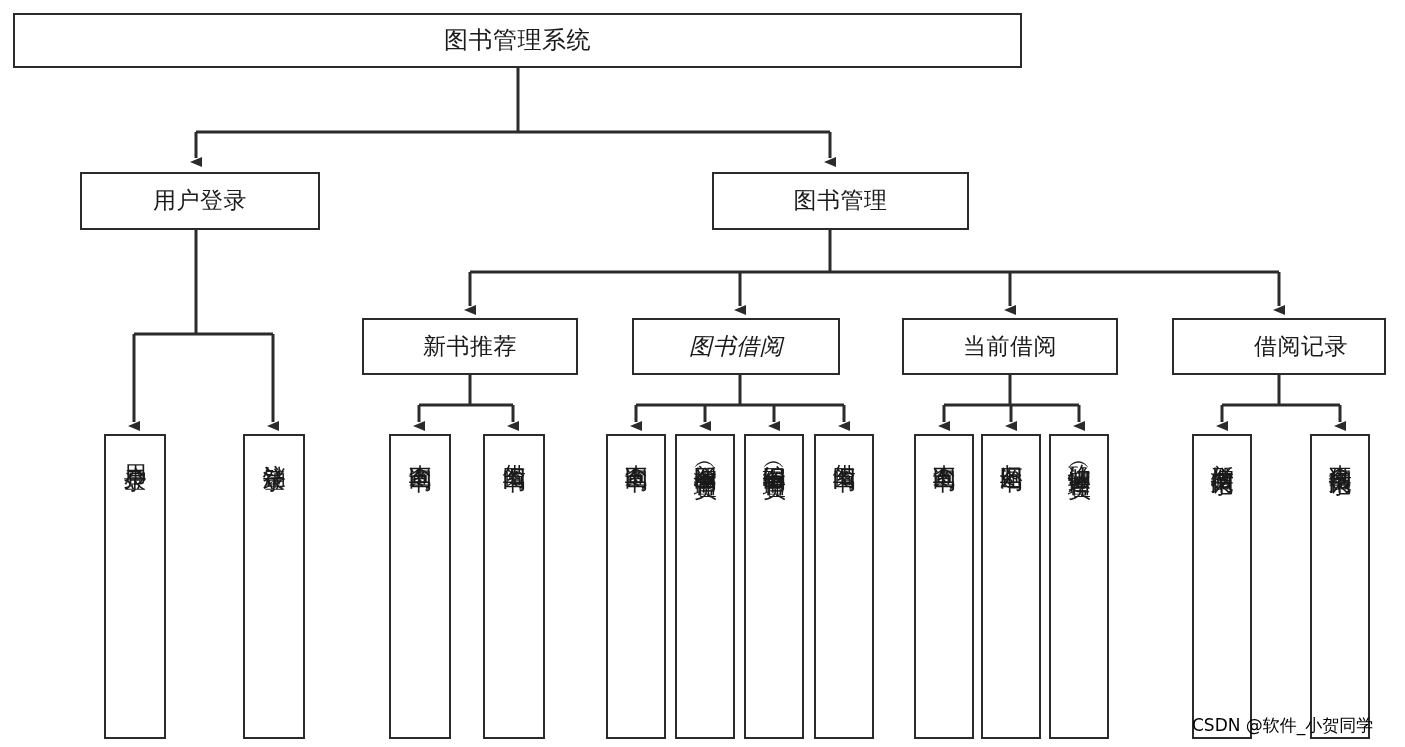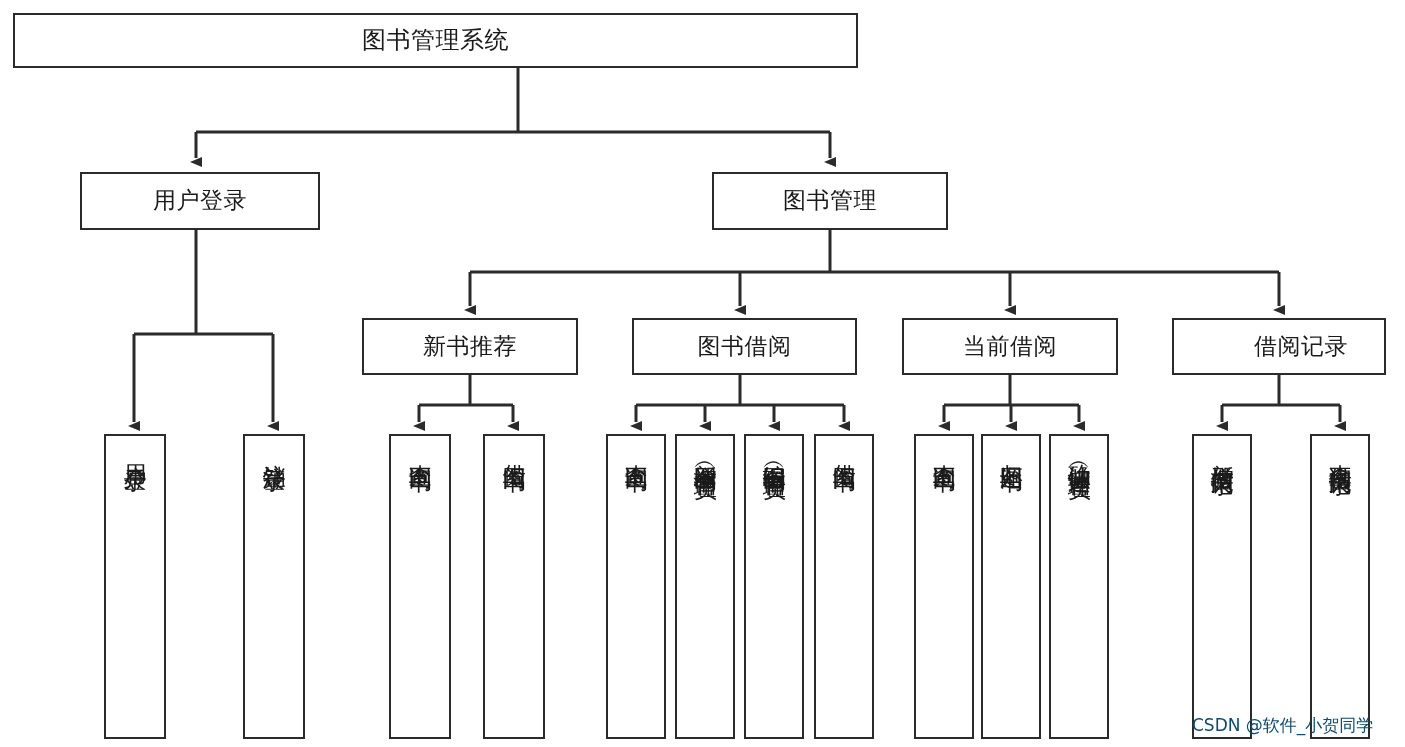--- a/index.html
+++ b/index.html
@@ -44,21 +44,21 @@
     text-orientation:upright;
     font-size:23px;
     line-height:1.02;
     letter-spacing:2px;
     white-space:nowrap;
   }
   .wm{
     position:absolute;
     left:1192px;top:714px;
     font-size:17px;
-    color:#0c4a6e;
+    color:#000000;
     white-space:nowrap;
     font-family:"DejaVu Sans","Liberation Sans",sans-serif;
     pointer-events:none;
   }
   svg.edges{position:absolute;left:0;top:0;width:1405px;height:747px;pointer-events:none;}
 </style>
 </head>
 <body>
 
 <div id="canvas">
@@ -106,35 +106,35 @@
       <path d="M1011,405 L1011,422" marker-end="url(#arrow)"></path>
       <path d="M1079,405 L1079,422" marker-end="url(#arrow)"></path>
 
       <path d="M1279,375 L1279,405"></path>
       <path d="M1222,405 L1340,405"></path>
       <path d="M1222,405 L1222,422" marker-end="url(#arrow)"></path>
       <path d="M1340,405 L1340,422" marker-end="url(#arrow)"></path>
     </g>
   </svg>
 
-  <div class="node h root" style="left:13px;top:13px;width:845px;height:55px;">
+  <div class="node h root" style="left:13px;top:13px;width:1009px;height:55px;">
     <span class="label">图书管理系统</span>
   </div>
 
   <div class="node h" style="left:80px;top:172px;width:240px;height:58px;">
     <span class="label">用户登录</span>
   </div>
-  <div class="node h" style="left:712px;top:172px;width:236px;height:58px;">
+  <div class="node h" style="left:712px;top:172px;width:257px;height:58px;">
     <span class="label">图书管理</span>
   </div>
 
   <div class="node h" style="left:362px;top:318px;width:216px;height:57px;">
     <span class="label">新书推荐</span>
   </div>
-  <div class="node h" style="left:632px;top:318px;width:225px;height:57px;">
+  <div class="node h" style="left:632px;top:318px;width:208px;height:57px;font-style:italic;">
     <span class="label">图书借阅</span>
   </div>
   <div class="node h" style="left:902px;top:318px;width:216px;height:57px;justify-content:center;">
     <span class="label">当前借阅</span>
   </div>
   <div class="node h" style="left:1172px;top:318px;width:214px;height:57px;padding-left:44px;">
     <span class="label">借阅记录</span>
   </div>
 
   <div class="node v" style="left:104px;top:434px;width:62px;height:305px;">

